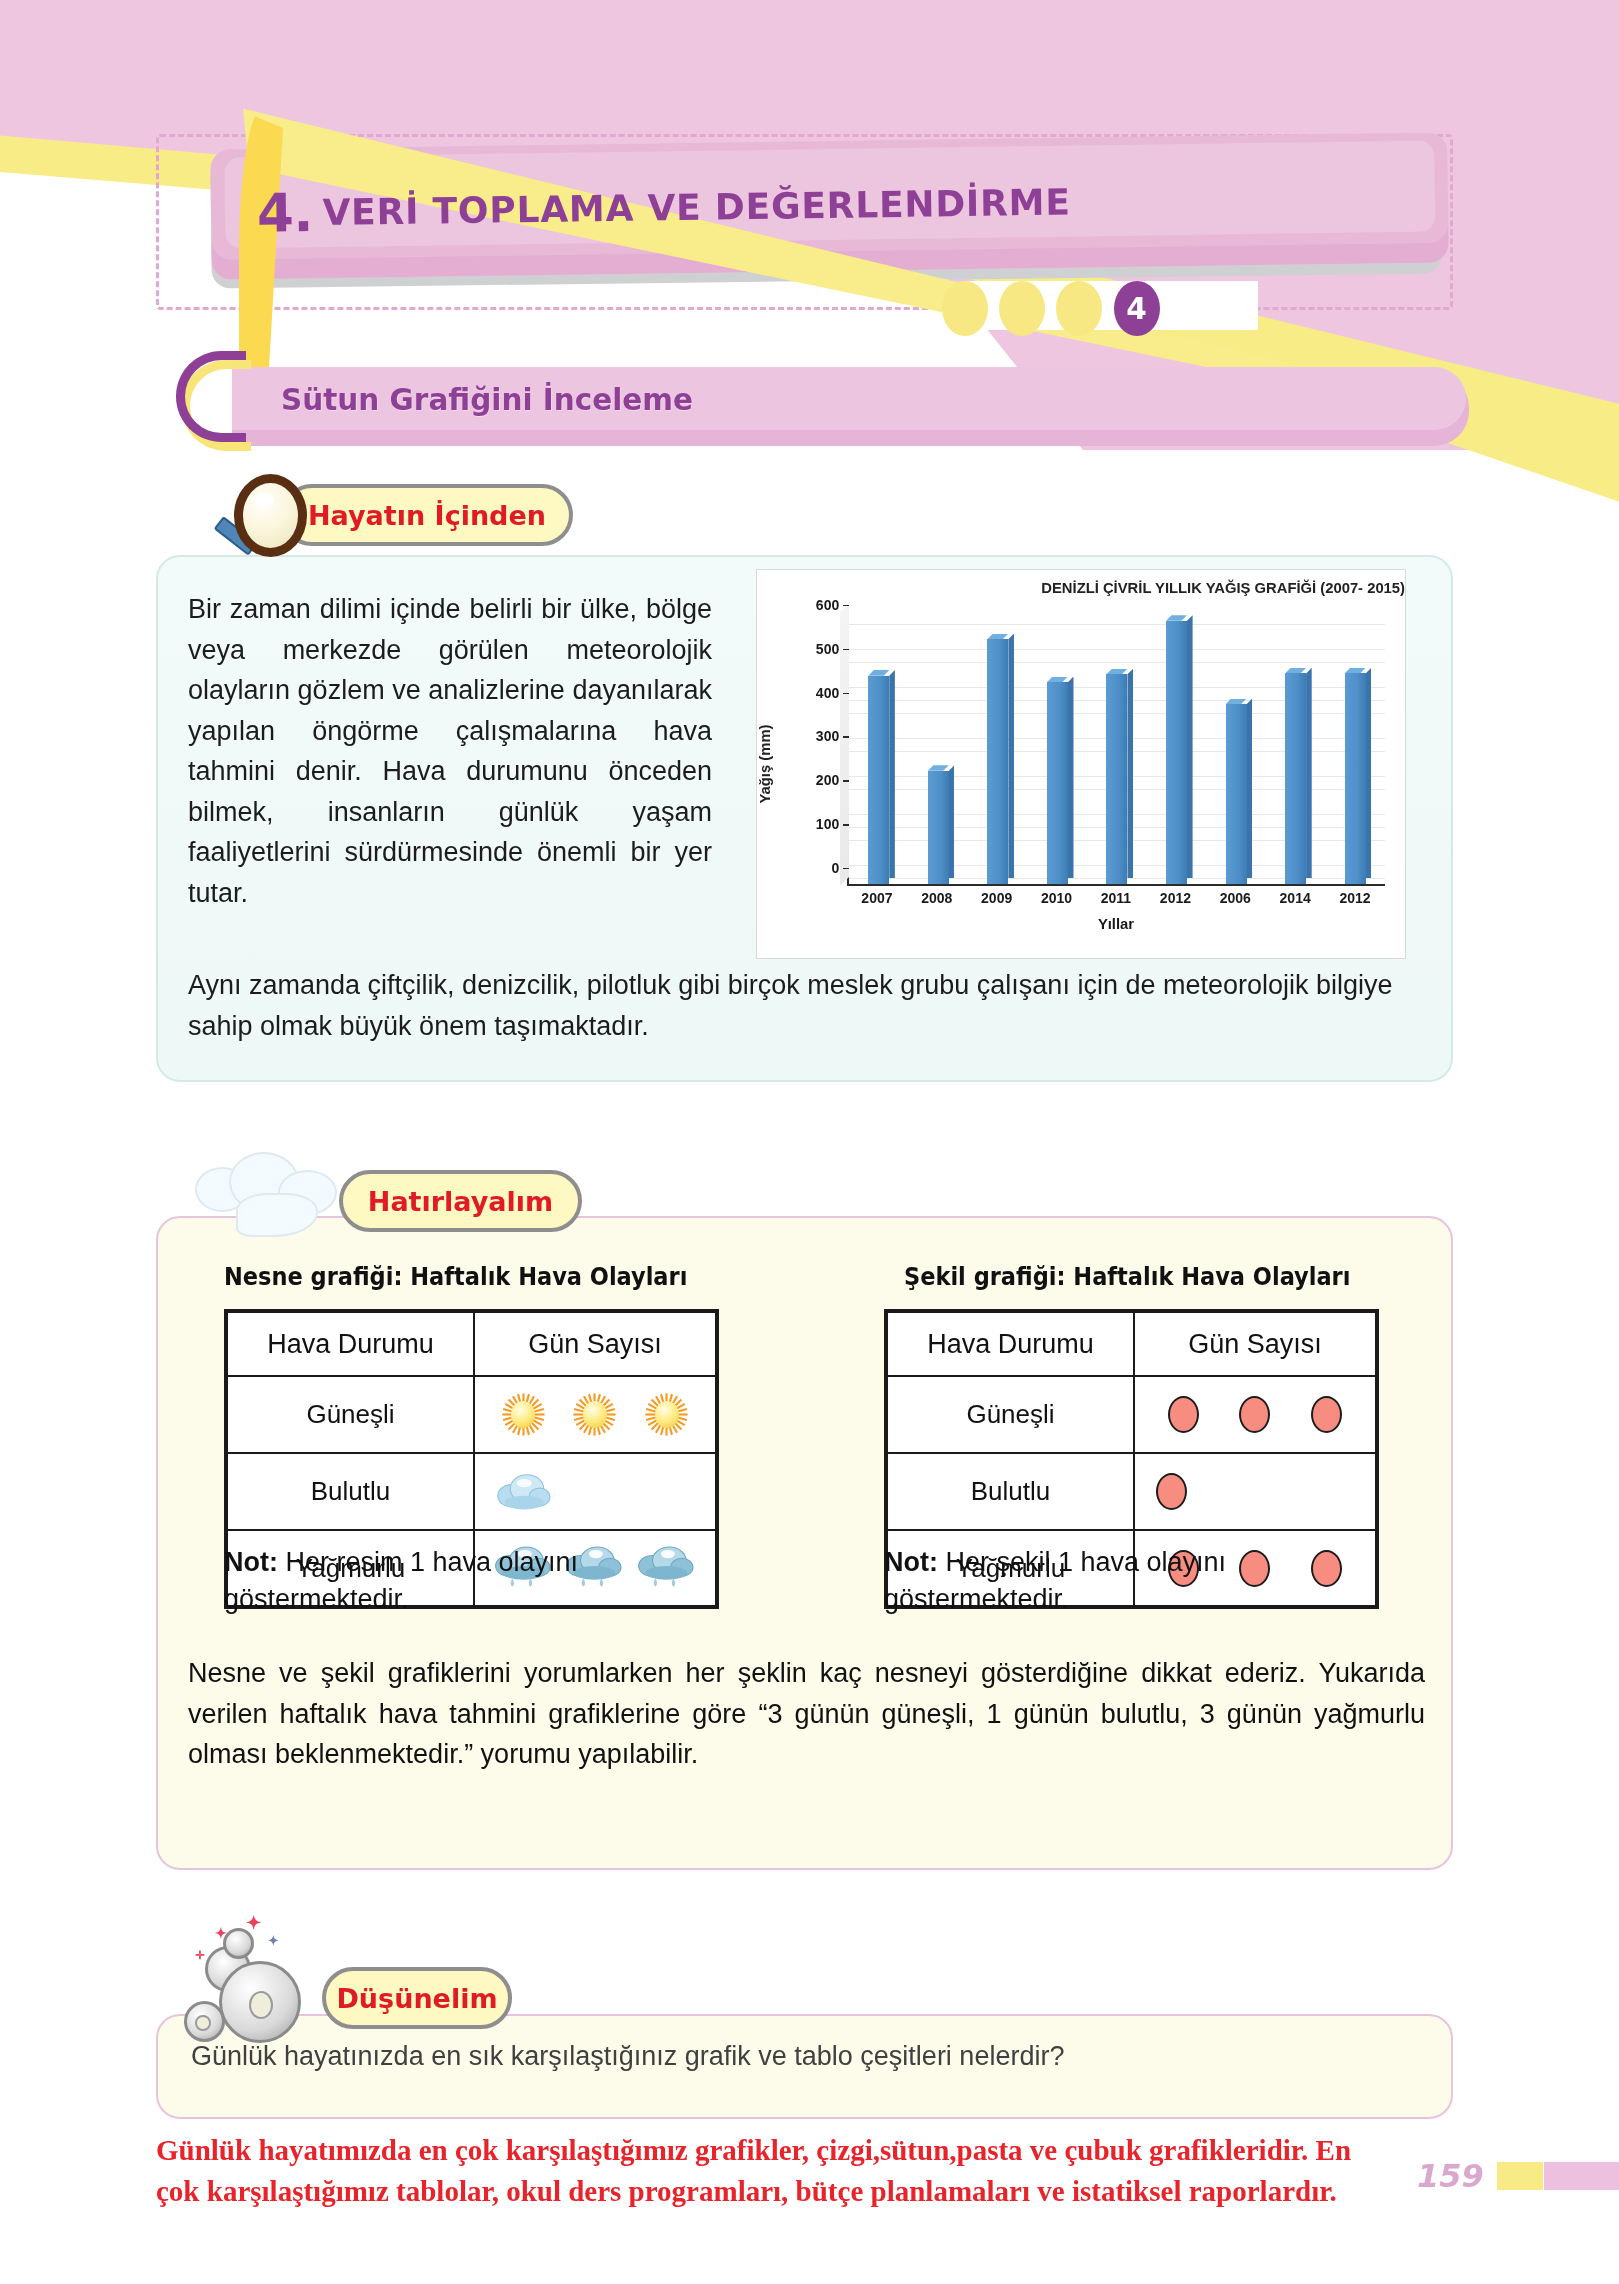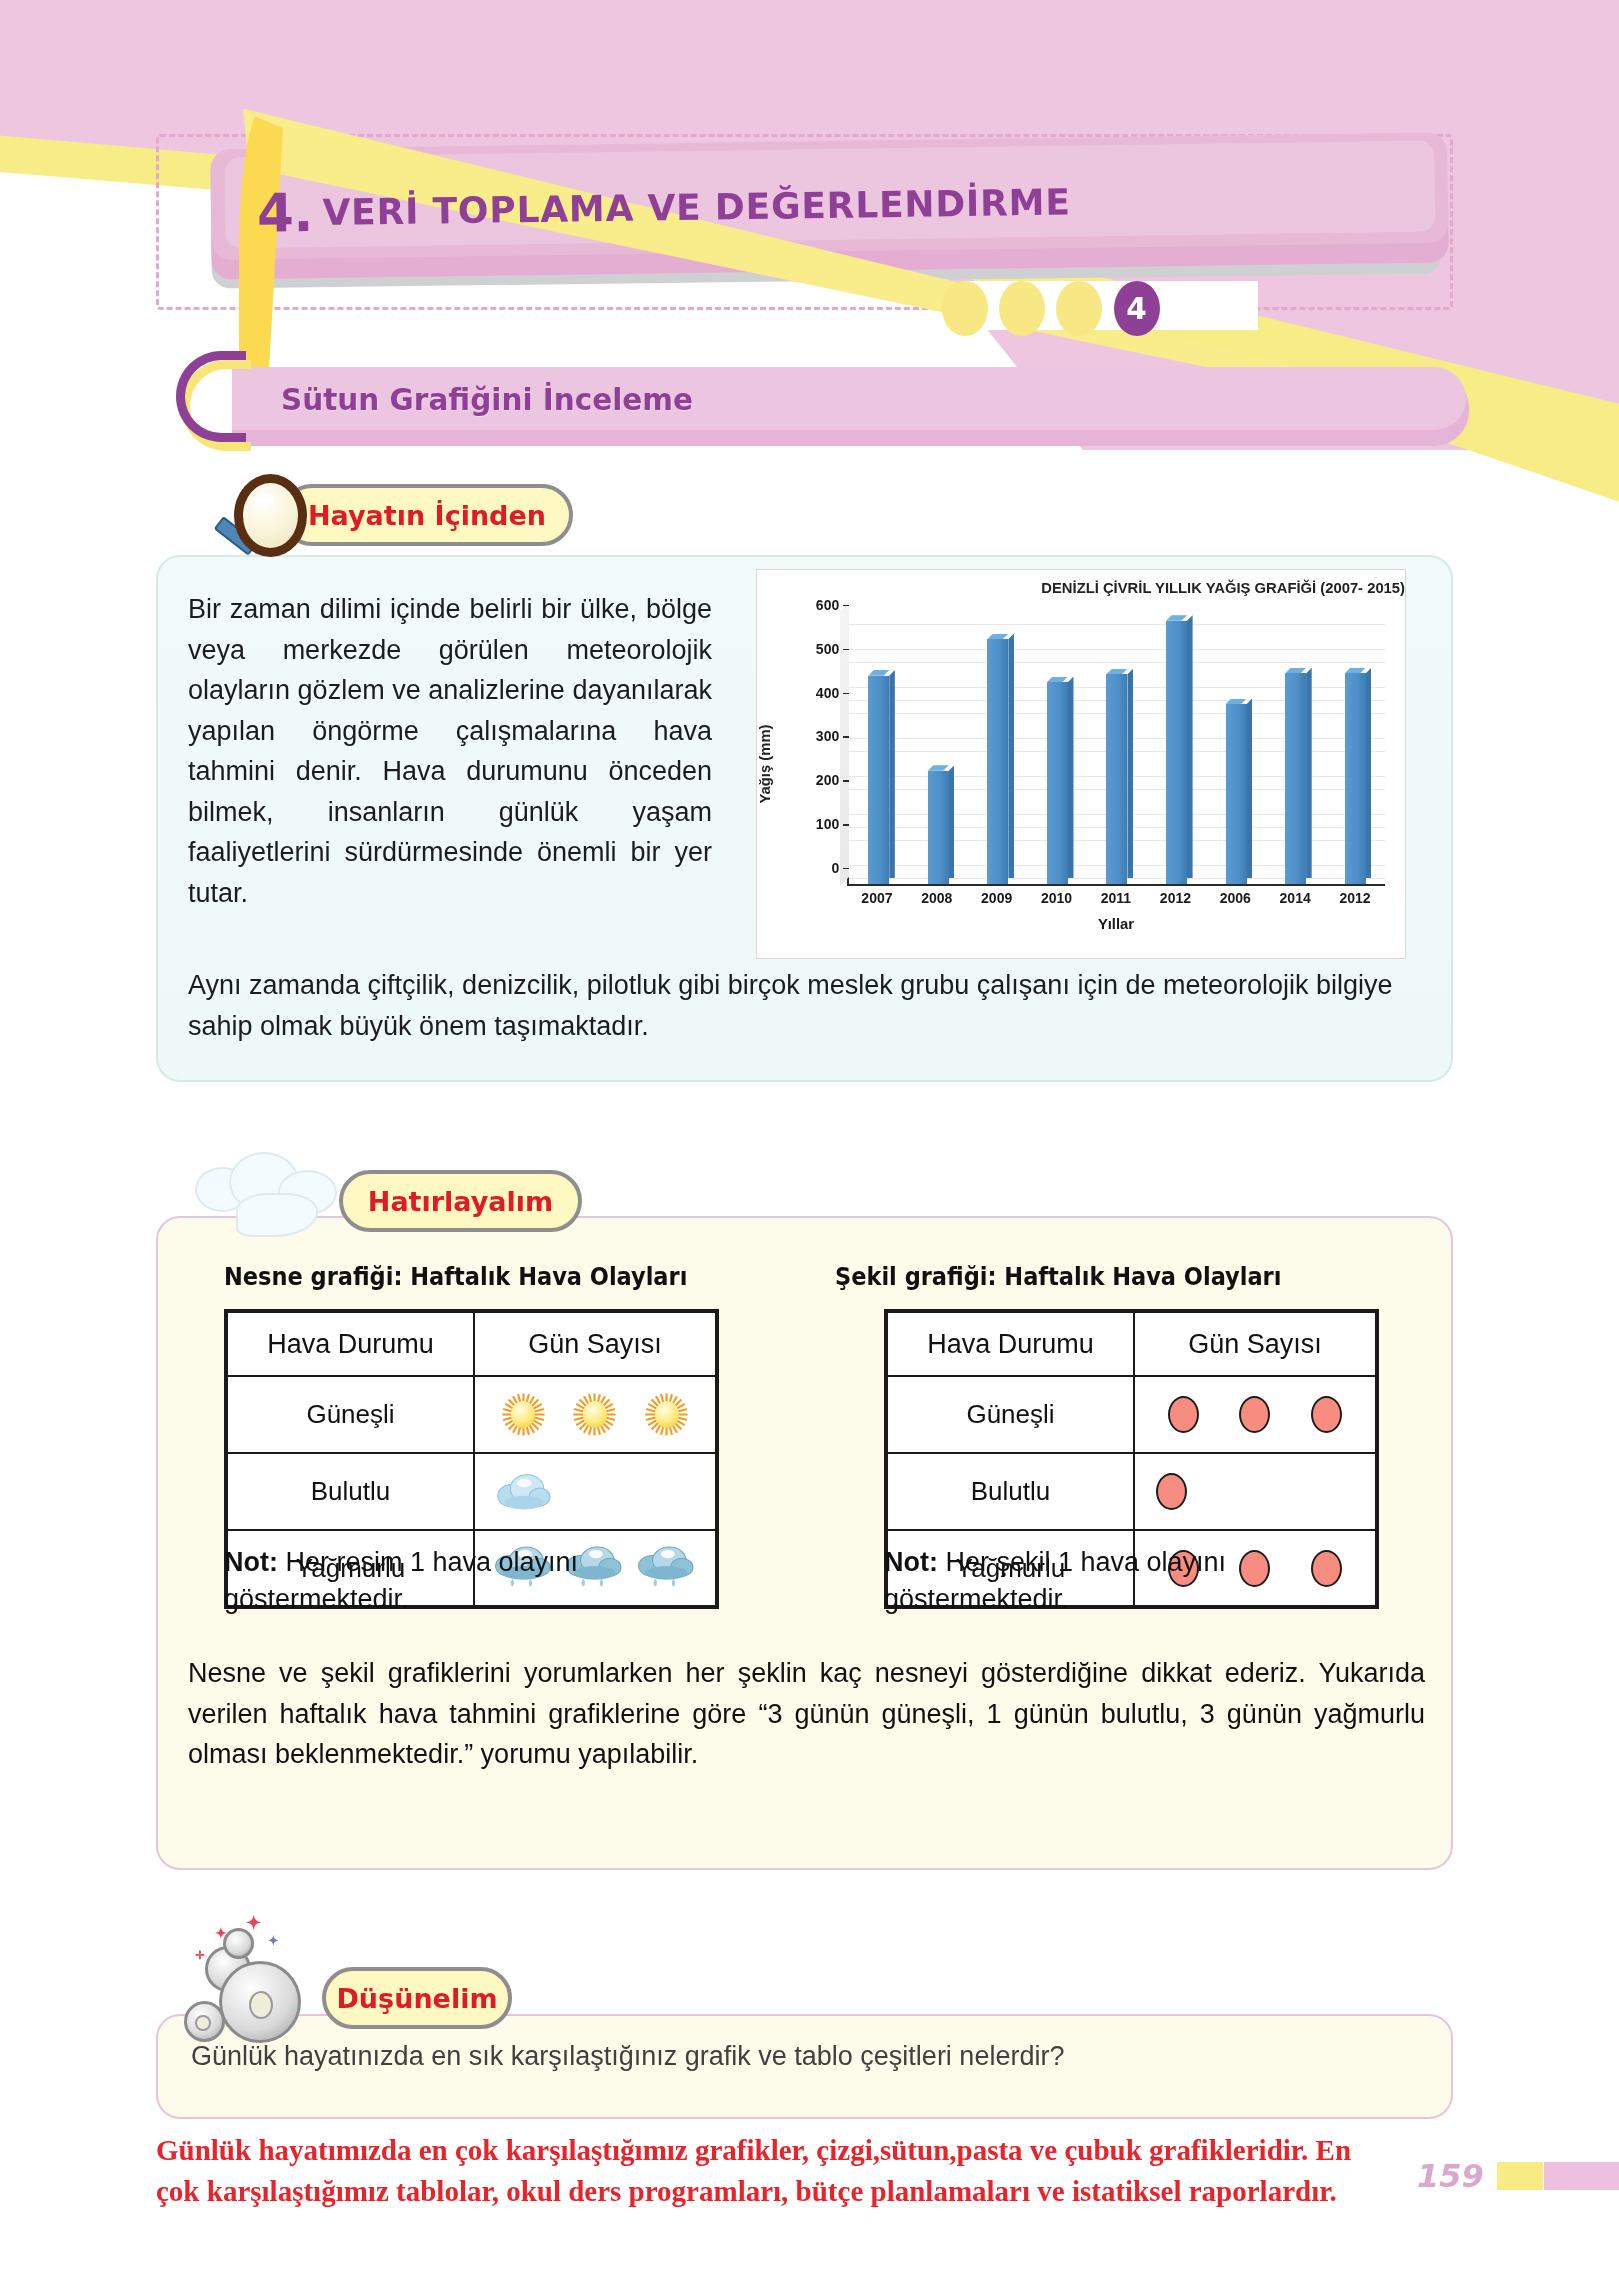--- a/index.html
+++ b/index.html
@@ -257,21 +257,21 @@
   .cloud {
     position:absolute; left:195px; top:1149px; width:162px; height:98px; z-index:11;
   }
   .cl { position:absolute; background:#f4fbff; border:2.8px solid #dfe9f2; border-radius:50%; }
 
   .tbl-caption {
     position:absolute; font-size:25px; font-weight:bold; color:#111;
     font-family:"DejaVu Sans Condensed","DejaVu Sans", sans-serif;
   }
   #cap-left  { left:224px; top:1262px; }
-  #cap-right { left:835px; top:1262px; }
+  #cap-right { left:904px; top:1262px; }
 
   table.wtbl {
     position:absolute; border-collapse:collapse; background:#fff;
     border:4.2px solid #1a1a1a;
   }
   table.wtbl td { border:2.8px solid #1a1a1a; text-align:center; vertical-align:middle; }
   table.wtbl td.lbl {
     font-size:26px; color:#111; width:248px; height:77px;
     font-family:"Liberation Sans", sans-serif;
   }

